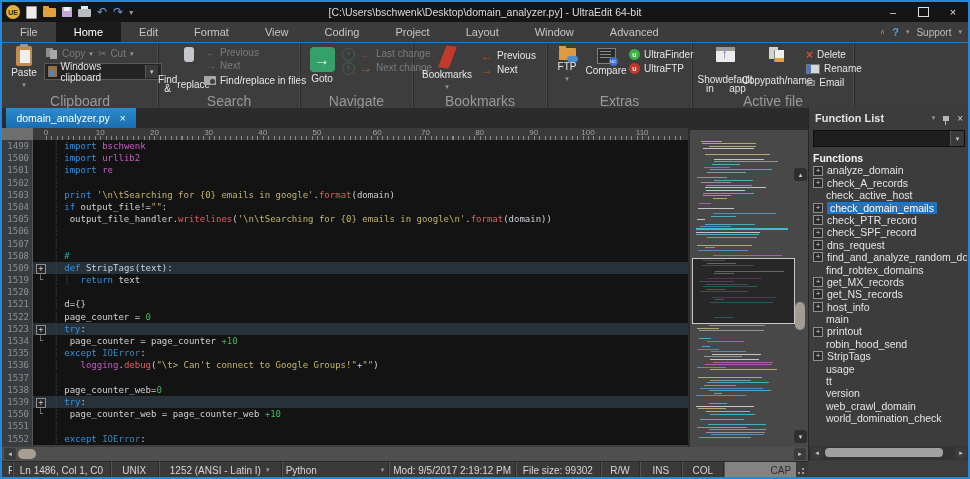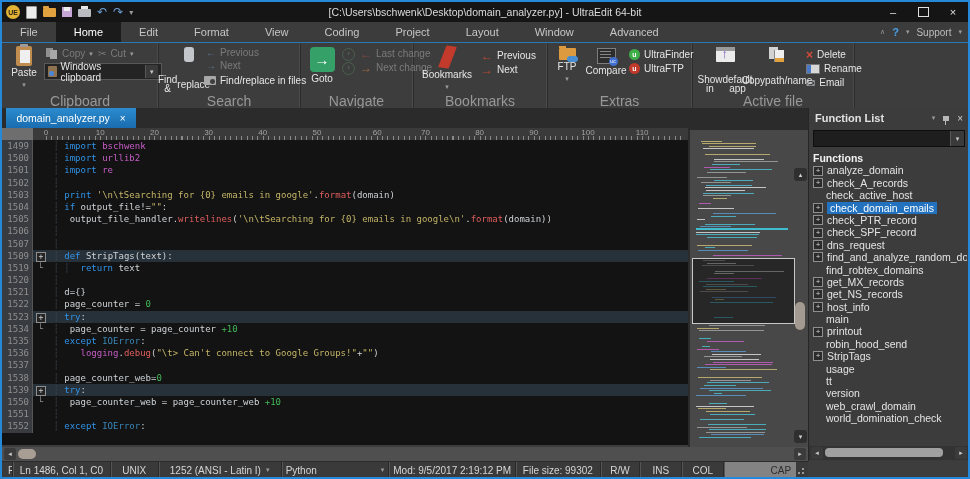--- a/index.html
+++ b/index.html
@@ -383,20 +383,25 @@
       </div>
       <div class="crow">
         <span class="lnum">1506</span>
         <span class="fold"></span>
         <span class="ctext"><span class="tk-gd"> ┆</span></span>
       </div>
       <div class="crow">
         <span class="lnum">1507</span>
         <span class="fold"></span>
         <span class="ctext"><span class="tk-gd"> ┆</span></span>
+      </div>
+      <div class="crow">
+        <span class="lnum">1508</span>
+        <span class="fold"></span>
+        <span class="ctext"><span class="tk-gd"> ┆ </span><span class="tk-cmt">#</span></span>
       </div>
       <div class="crow hl">
         <span class="lnum">1509</span>
         <span class="fold">
           <i class="fbox">+</i>
         </span>
         <span class="ctext"><span class="tk-gd"> ┆ </span><span class="tk-kw">def </span><span class="tk-pl">StripTags(text):</span></span>
       </div>
       <div class="crow">
         <span class="lnum">1519</span>

